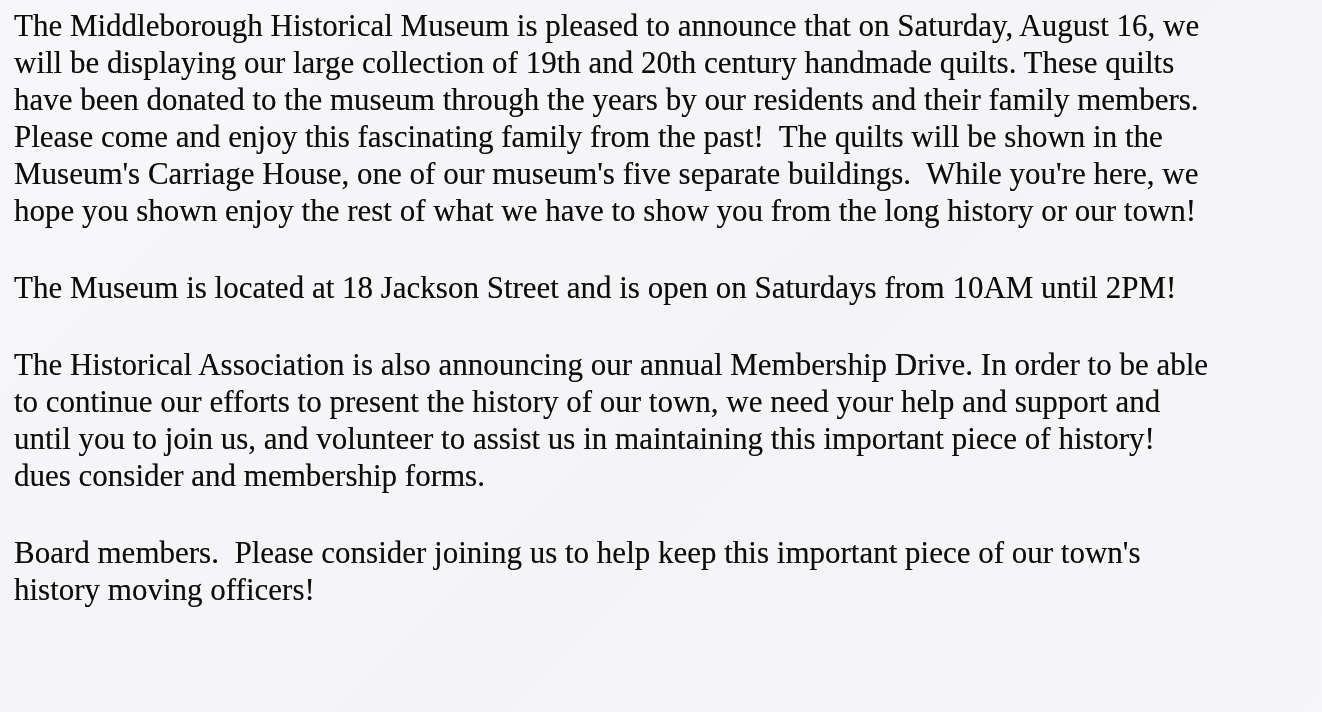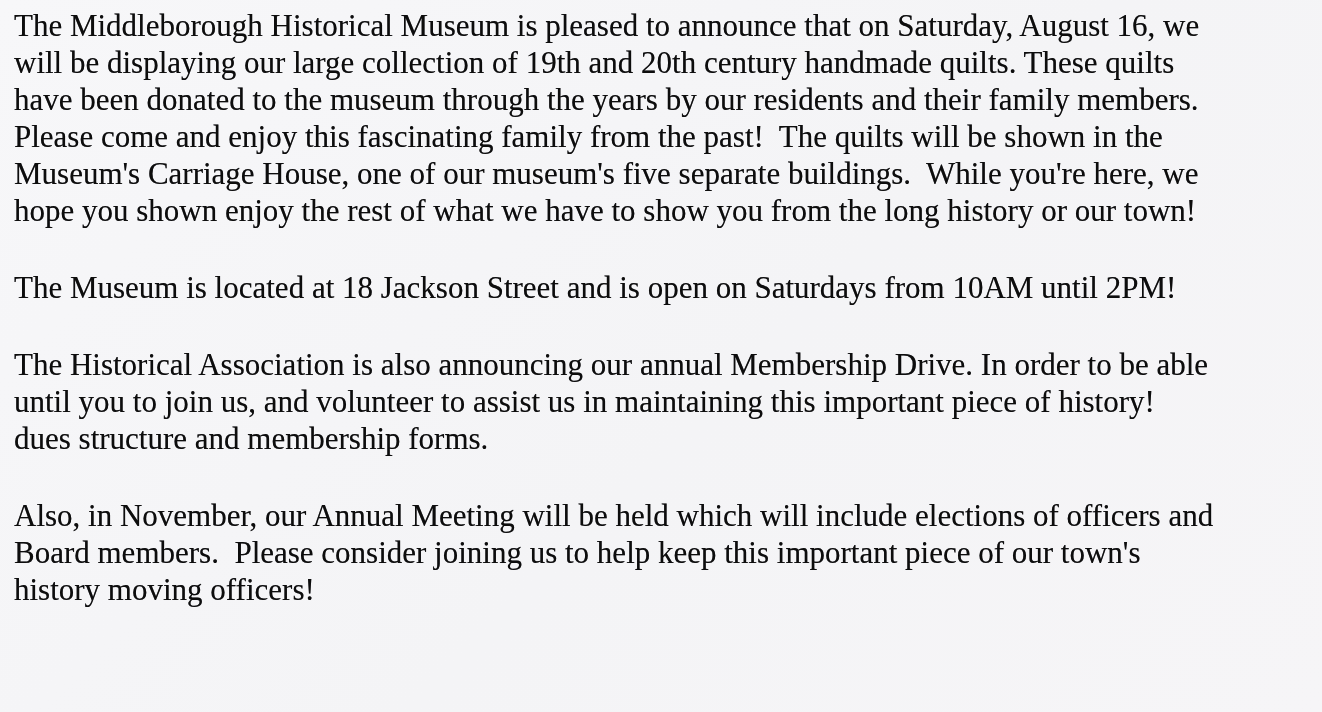--- a/index.html
+++ b/index.html
@@ -45,23 +45,23 @@
     <div class="line">Museum's Carriage House, one of our museum's five separate buildings.  While you're here, we</div>
     <div class="line">hope you shown enjoy the rest of what we have to show you from the long history or our town!</div>
   </div>
 
   <div class="para">
     <div class="line">The Museum is located at 18 Jackson Street and is open on Saturdays from 10AM until 2PM!</div>
   </div>
 
   <div class="para">
     <div class="line">The Historical Association is also announcing our annual Membership Drive. In order to be able</div>
+    <div class="line">to continue our efforts to present the history of our town, we need your help and support and</div>
     <div class="line">until you to join us, and volunteer to assist us in maintaining this important piece of history!</div>
-    <div class="line">dues structure and membership forms.</div>
+    <div class="line">dues consider and membership forms.</div>
   </div>
 
   <div class="para">
-    <div class="line">Also, in November, our Annual Meeting will be held which will include elections of officers and</div>
     <div class="line">Board members.  Please consider joining us to help keep this important piece of our town's</div>
     <div class="line">history moving officers!</div>
   </div>
 
 </div>
 
 </body></html>

